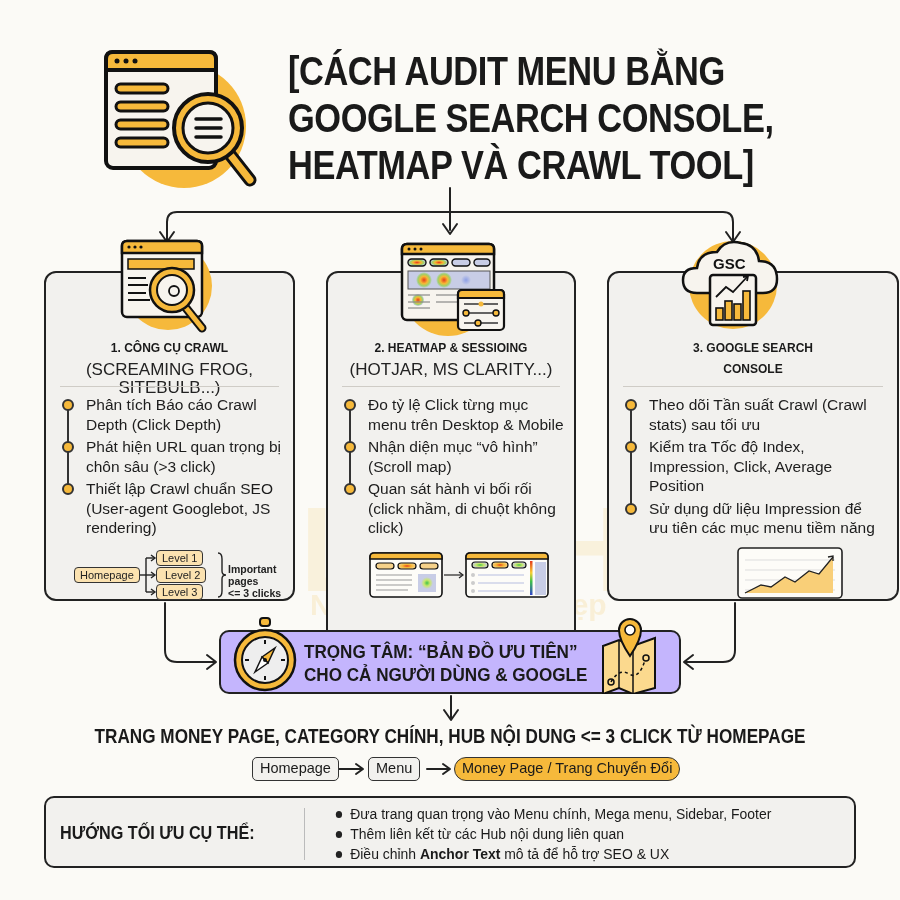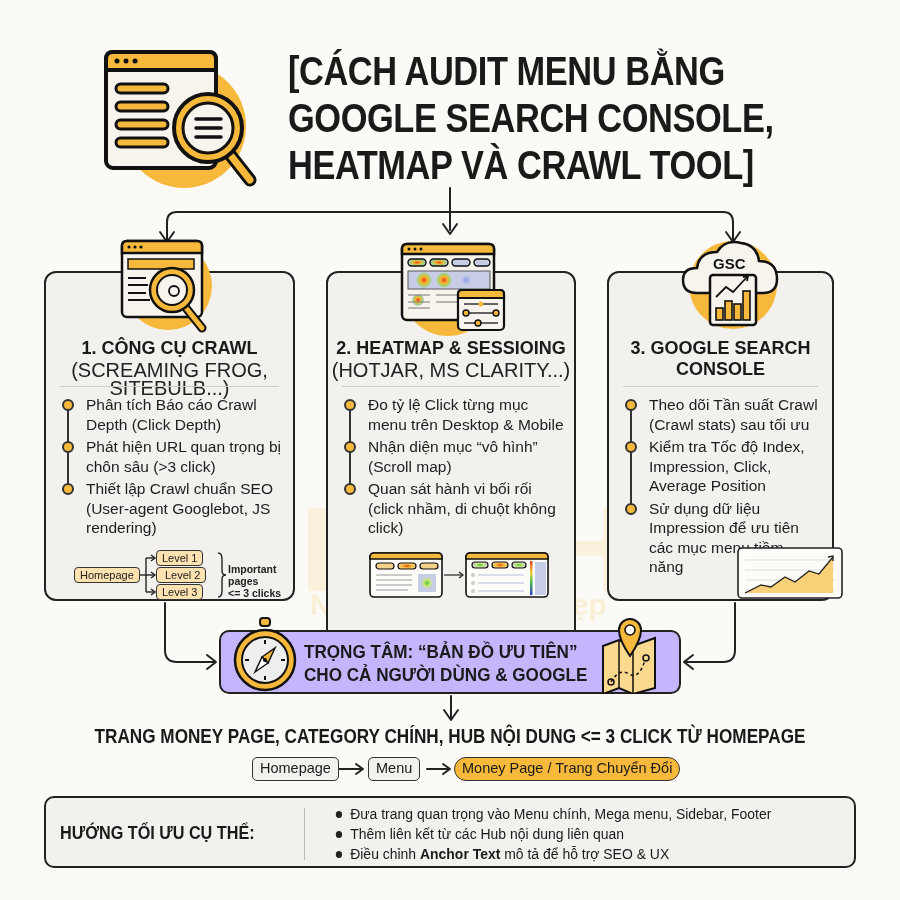--- a/index.html
+++ b/index.html
@@ -17,25 +17,25 @@
   .title { left: 288px; top: 48px; width: 560px; font-family: "Liberation Sans", sans-serif; font-weight: bold; font-size: 40px; line-height: 47px; letter-spacing: -0.5px; transform: scaleX(0.86); transform-origin: left top; white-space: nowrap; }
   .title div { white-space: nowrap; }
 
   
   .connectors { position: absolute; left: 0; top: 0; width: 900px; height: 900px; pointer-events: none; }
 
   
   .card { position: absolute; background: #f2f1ee; border: 2px solid #222; border-radius: 12px; }
   .card-1 { left: 44px; top: 271px; width: 251px; height: 330px; }
   .card-2 { left: 326px; top: 271px; width: 250px; height: 414px; }
-  .card-3 { left: 607px; top: 271px; width: 227px; height: 330px; }
+  .card-3 { left: 607px; top: 271px; width: 292px; height: 330px; }
 
   .card-icon { position: absolute; width: 120px; height: 100px; }
-  .card-title { position: absolute; left: 0; width: 100%; text-align: center; font-weight: bold; font-size: 18px; line-height: 21px; }
-  .card-sub { position: absolute; left: 0; width: 100%; text-align: center; font-size: 20px; line-height: 18px; color: #222; }
+  .card-title { position: absolute; left: 0; width: 100%; text-align: center; font-weight: bold; font-size: 12px; line-height: 21px; }
+  .card-sub { position: absolute; left: 0; width: 100%; text-align: center; font-size: 17px; line-height: 18px; color: #222; }
   .card-divider { position: absolute; left: 14px; right: 14px; height: 1px; background: #cfccc6; }
 
   .bullets { position: absolute; left: 16px; right: 10px; }
   .bullets .timeline { position: absolute; left: 5px; top: 8px; width: 2px; background: #333; }
   .bullet { position: relative; padding-left: 24px; font-size: 15.5px; line-height: 19.5px; margin-bottom: 3px; color: #1d1d1d; }
   .bullet .dot { position: absolute; left: 0; top: 4px; width: 12px; height: 12px; border-radius: 50%; background: #f6b93b; border: 2px solid #333; }
 
   
   .mini-box { position: absolute; background: #fbe2b0; border: 1.5px solid #333; border-radius: 4px; font-size: 11px; line-height: 14px; padding: 0 5px; color: #222; white-space: nowrap; }
   .mini-note { position: absolute; font-size: 10.5px; font-weight: bold; line-height: 12px; color: #222; }

